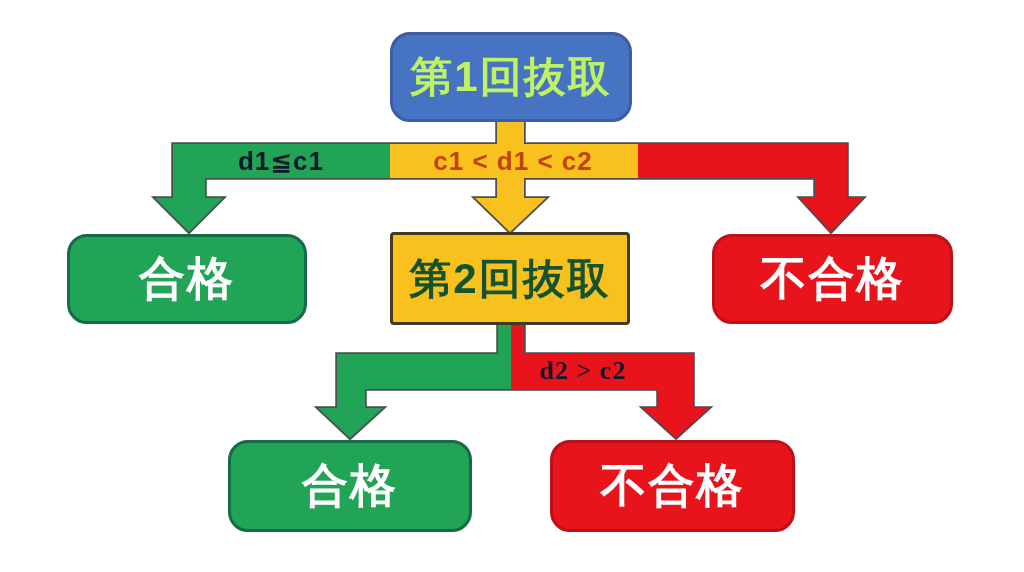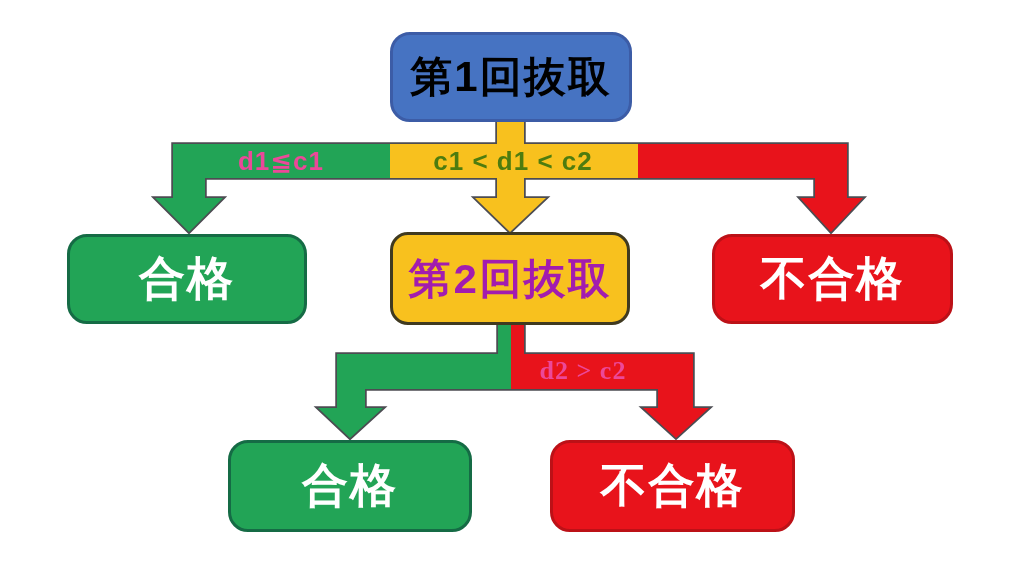--- a/index.html
+++ b/index.html
@@ -7,31 +7,31 @@
     position:relative;width:1024px;height:572px;background:#ffffff;overflow:hidden;
     font-family:"Liberation Sans","DejaVu Sans",sans-serif;
   }
   .connectors{position:absolute;left:0;top:0;}
   .outline{stroke:#4c4c52;stroke-width:3.5;stroke-linejoin:miter;}
   .seg{stroke:none;}
   .node{
     position:absolute;box-sizing:border-box;display:flex;align-items:center;justify-content:center;
     font-weight:bold;border-radius:20px;letter-spacing:2px;white-space:nowrap;
   }
-  .node-first { left:390px;top:32px; width:242px;height:90px;background:#4673C2;border:3px solid #3C5CA6;color:#000000;font-size:42px;}
+  .node-first { left:390px;top:32px; width:242px;height:90px;background:#4673C2;border:3px solid #3C5CA6;color:#bef264;font-size:42px;}
   .node-pass1 { left:67px; top:234px;width:240px;height:90px;background:#22A456;border:3px solid #156B45;color:#ffffff;font-size:46px;}
-  .node-second{ left:390px;top:232px;width:240px;height:93px;background:#F8C11E;border:3px solid #403A20;color:#a21caf;font-size:42px;border-radius:18px;font-family:Liberation Mono, monospace;}
+  .node-second{ left:390px;top:232px;width:240px;height:93px;background:#F8C11E;border:3px solid #403A20;color:#14532d;font-size:42px;border-radius:4px;}
   .node-fail1 { left:712px;top:234px;width:241px;height:90px;background:#E8131B;border:3px solid #BC1117;color:#ffffff;font-size:46px;}
   .node-pass2 { left:228px;top:440px;width:244px;height:92px;background:#22A456;border:3px solid #156B45;color:#ffffff;font-size:46px;}
   .node-fail2 { left:550px;top:440px;width:245px;height:92px;background:#E8131B;border:3px solid #BC1117;color:#ffffff;font-size:46px;}
   .edge-label{
     position:absolute;transform:translate(-50%,-50%);font-weight:bold;font-size:26px;white-space:nowrap;letter-spacing:1px;
   }
-  .lbl-white{color:#ec4899;}
-  .lbl-dark{color:#4d7c0f;}
+  .lbl-white{color:#0f172a;}
+  .lbl-dark{color:#c2410c;}
 </style>
 </head>
 <body>
 
 <div class="stage">
 
   <svg class="connectors" width="1024" height="572" viewBox="0 0 1024 572">
 
     <path class="outline" d="M497,120 H524 V144 H847 V198 H863 L831,232 L800,198 H815 V178 H524 V198 H546 L510,232 L475,198 H497 V178 H205 V198 H223 L189,232 L155,198 H173 V144 H497 V120 Z" fill="#F8C11E"></path>
     <path class="seg" d="M173,144 H390 V178 H205 V198 H223 L189,232 L155,198 H173 Z" fill="#22A456"></path>

